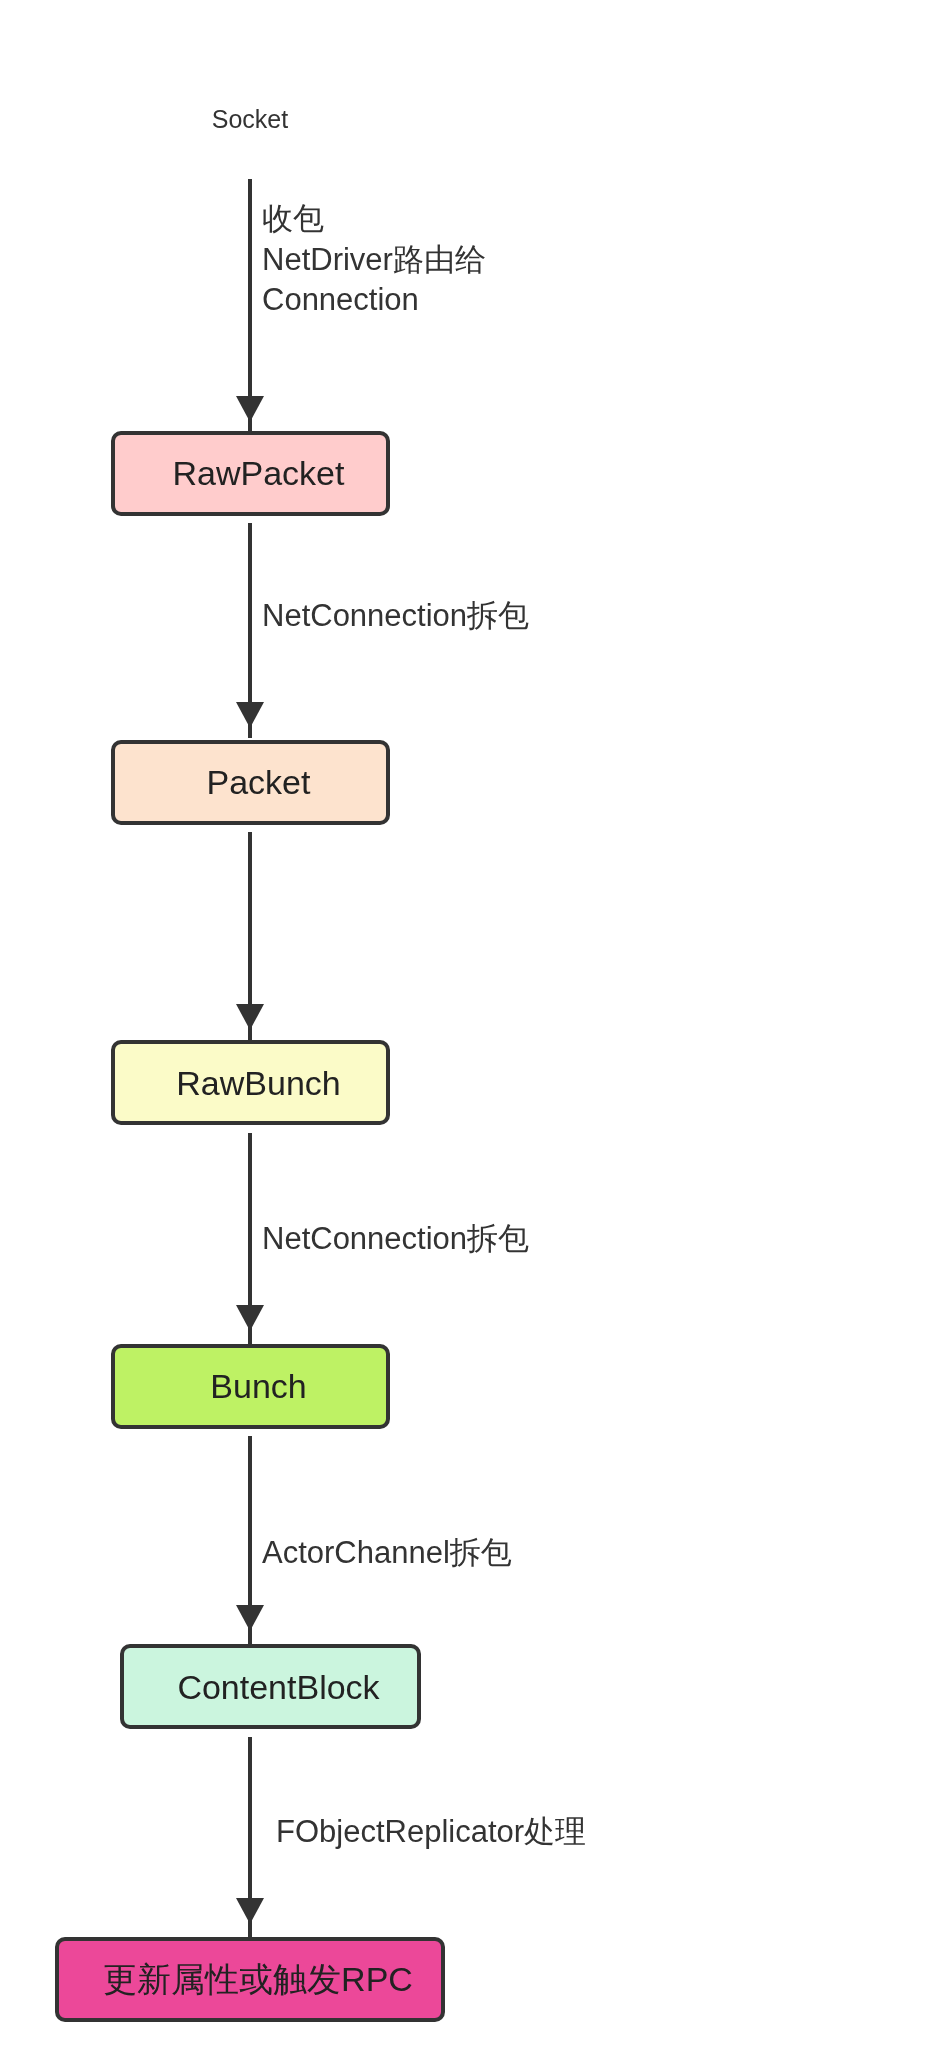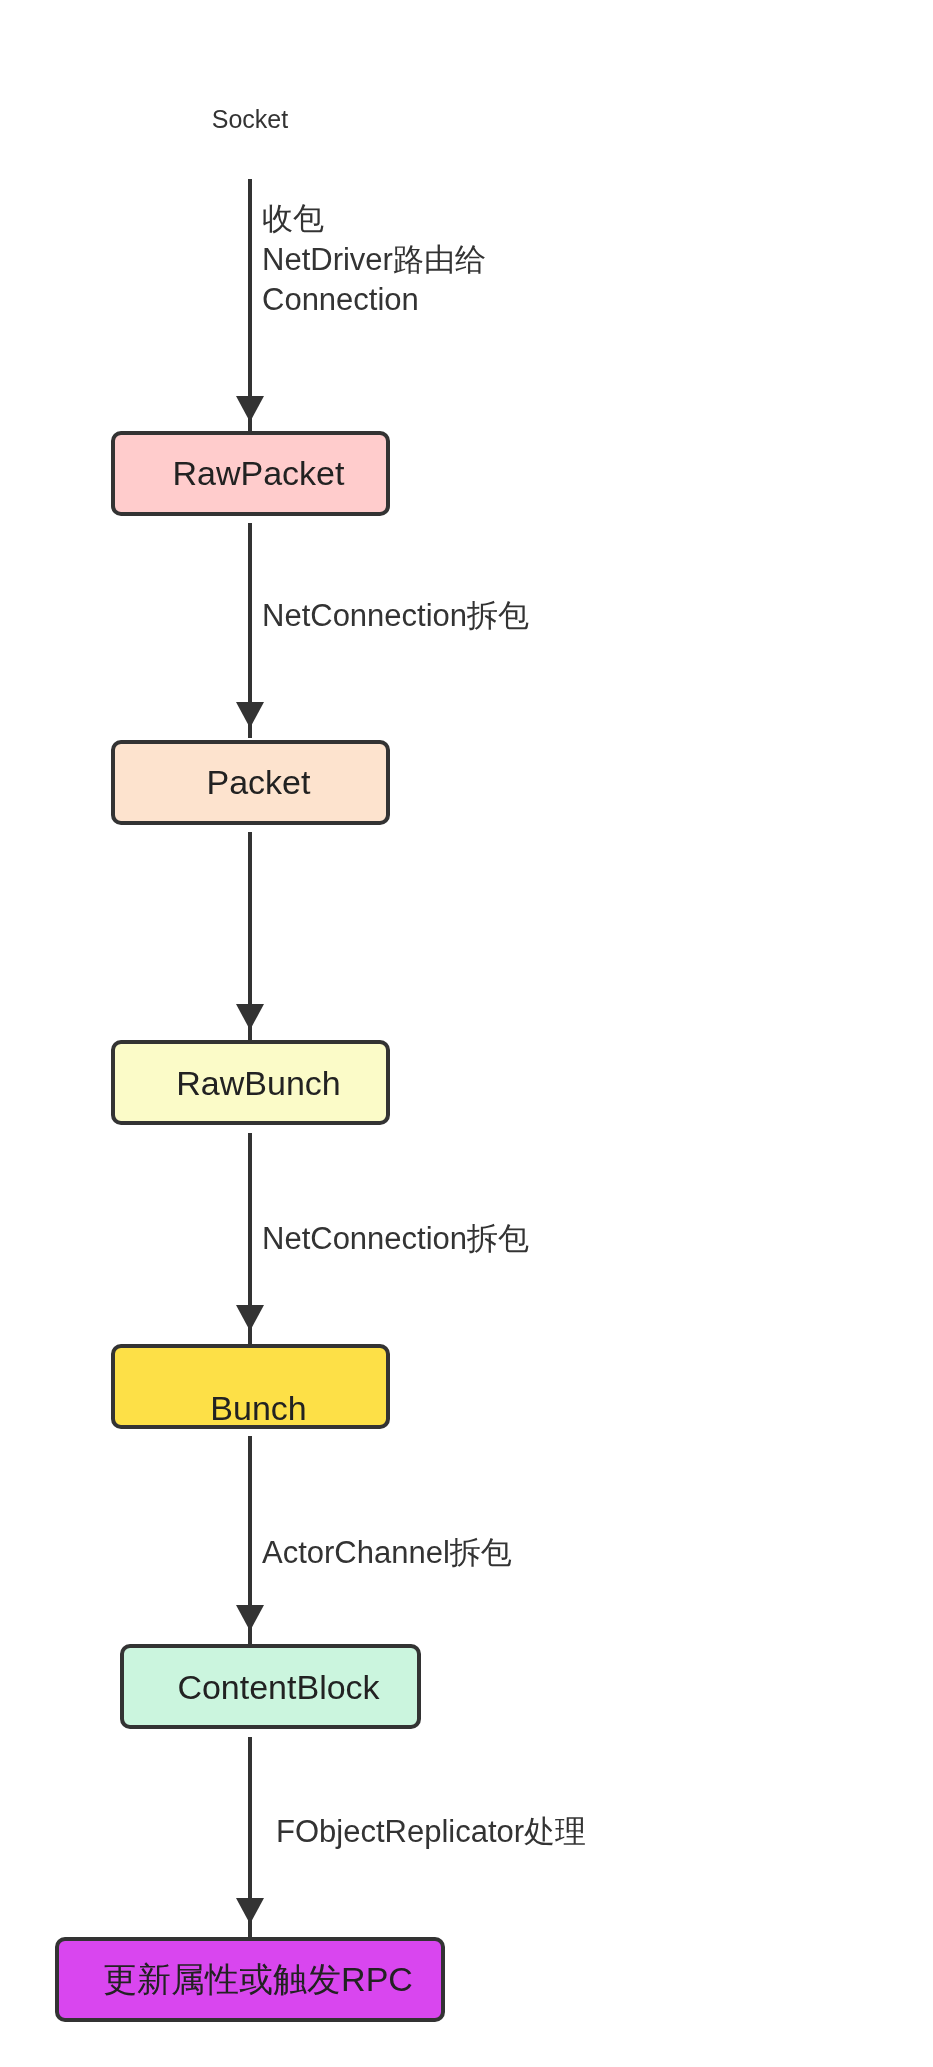--- a/index.html
+++ b/index.html
@@ -99,33 +99,33 @@
   <div class="edge-head" style="left: 236px; top: 1003.97px;"></div>
 
   <div class="node" style="left: 111px; top: 1040.21px; width: 279px; height: 85.2034px; background: rgb(251, 251, 200);">
     <span>RawBunch</span>
   </div>
 
   <div class="edge-line" style="left: 248px; top: 1132.82px; height: 214.753px;"></div>
   <div class="edge-head" style="left: 236px; top: 1304.63px;"></div>
   <div class="edge-label" style="left: 262px; top: 1218.72px;">NetConnection拆包</div>
 
-  <div class="node" style="left: 111px; top: 1343.55px; width: 279px; height: 85.2034px; background: #fde047; align-items: flex-end;">
+  <div class="node" style="left: 111px; top: 1343.55px; width: 279px; height: 85.2034px; background: #bef264;">
     <span>Bunch</span>
   </div>
 
   <div class="edge-line" style="left: 248px; top: 1436.16px; height: 214.753px;"></div>
   <div class="edge-head" style="left: 236px; top: 1605.28px;"></div>
   <div class="edge-label" style="left: 262px; top: 1520.72px; margin-top: 12px;">ActorChannel拆包</div>
 
   <div class="node" style="left: 100px; top: 1644.2px; width: 301px; height: 85.2034px; background: rgb(203, 245, 222); margin-left: 20px;">
     <span>ContentBlock</span>
   </div>
 
   <div class="edge-line" style="left: 248px; top: 1736.82px; height: 214.753px;"></div>
   <div class="edge-head" style="left: 236px; top: 1897.88px;"></div>
   <div class="edge-label" style="left: 276px; top: 1811.98px;">FObjectReplicator处理</div>
 
-  <div class="node" style="left: 55px; top: 1936.81px; width: 390px; height: 85.2034px; background: #d946ef;">
+  <div class="node" style="left: 55px; top: 1936.81px; width: 390px; height: 85.2034px; background: #ec4899;">
     <span>更新属性或触发RPC</span>
   </div>
 
 </div>
 
 </body></html>

